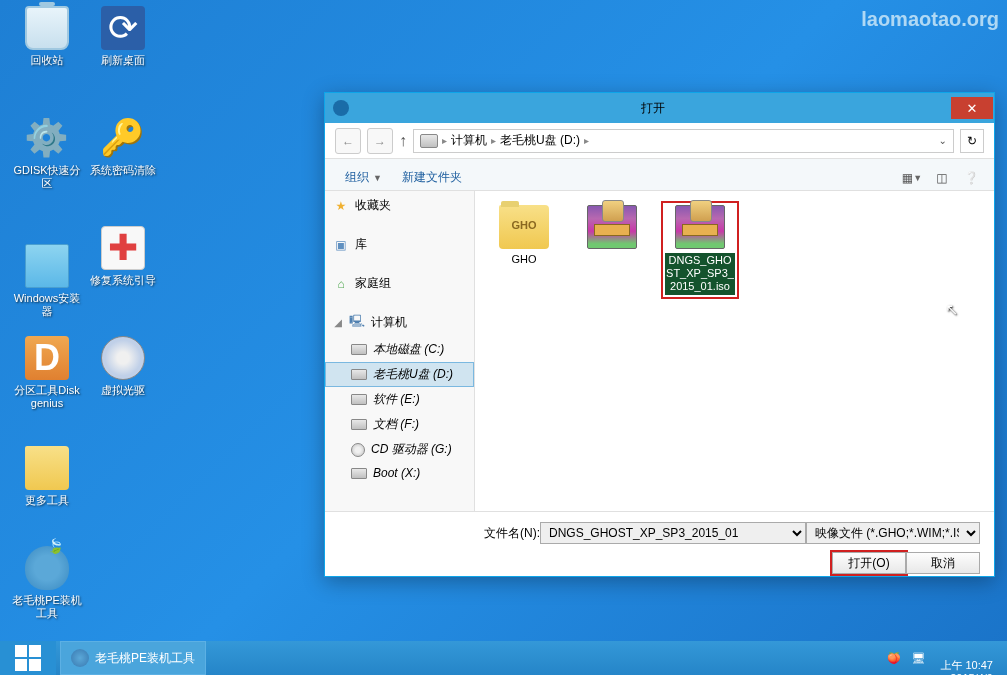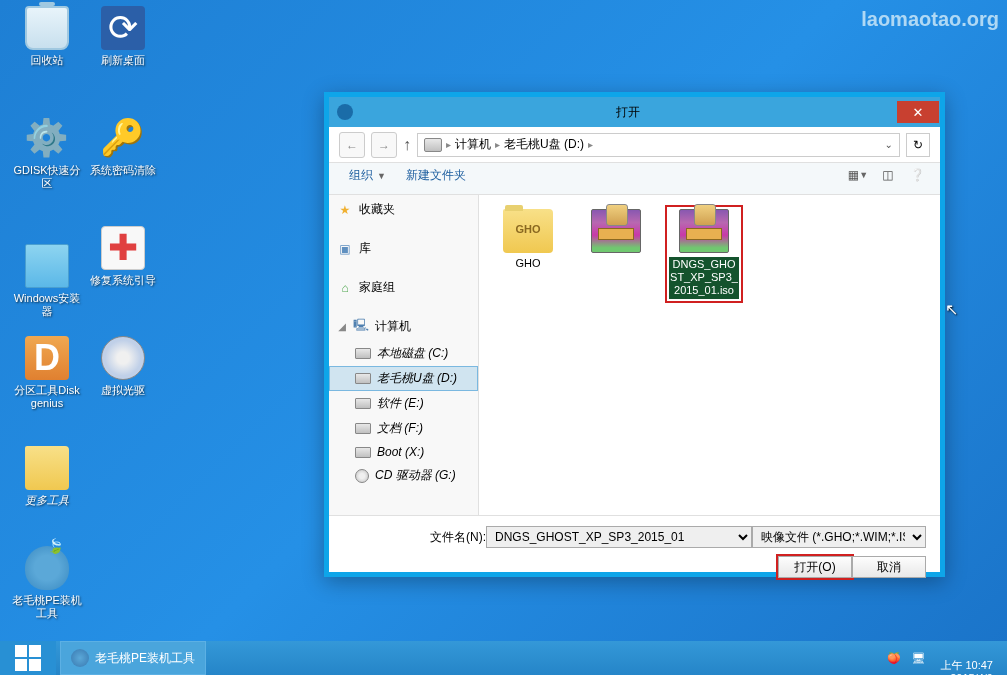--- a/index.html
+++ b/index.html
@@ -22,36 +22,36 @@
 .ic-key { color: #f4c430; }
 .ic-window { background: linear-gradient(#8dd4f0, #5bb8e8); border: 1px solid #4a9fd0; border-radius: 2px; }
 .ic-medkit { background: #f8f8f8; border: 1px solid #ccc; border-radius: 4px; color: #e04040; font-size: 20px; }
 .ic-diskg { background: linear-gradient(#f0a850, #e08030); border-radius: 4px; color: #fff; font-size: 24px; font-weight: bold; }
 .ic-cd { background: radial-gradient(#f0f0f0 20%, #c0d0e8 60%); border-radius: 50%; border: 1px solid #888; }
 .ic-folder { background: linear-gradient(#f8e088, #f0c850); border-radius: 2px 4px 4px 4px; }
 .ic-peach { background: radial-gradient(#5ba8d8 40%, #3888c0); border-radius: 50% 50% 45% 45%; position: relative; }
 .ic-peach::before { content: '🍃'; position: absolute; top: -8px; right: 4px; font-size: 14px; }
 
 
-.dialog { position: absolute; left: 324px; top: 92px; width: 621px; height: 485px; background: #fff; border: 5px solid #0ea5e9; box-shadow: 0 5px 20px rgba(0,0,0,0.3); }
+.dialog { position: absolute; left: 324px; top: 92px; width: 671px; height: 485px; background: #fff; border: 1px solid #0ea5e9; box-shadow: 0 5px 20px rgba(0,0,0,0.3); }
 .dlg-titlebar { height: 30px; background: #3aa5dd; display: flex; align-items: center; padding: 0 0 0 8px; }
 .dlg-titlebar .peach-sm { width: 16px; height: 16px; background: #1a6ca8; border-radius: 50%; margin-right: 6px; }
 .dlg-title { flex: 1; text-align: center; color: #000; font-size: 12px; }
 .dlg-close { width: 42px; height: 22px; background: #c84030; color: #fff; display: flex; align-items: center; justify-content: center; font-size: 13px; cursor: pointer; margin-right: 1px; }
 
 .dlg-nav { height: 36px; background: #fff; border-bottom: 1px solid #e0e0e0; display: flex; align-items: center; padding: 0 10px; gap: 6px; }
 .nav-btn { width: 26px; height: 26px; border: 1px solid #ccc; border-radius: 3px; background: #f8f8f8; display: flex; align-items: center; justify-content: center; font-size: 12px; color: #888; cursor: pointer; }
 .nav-up { color: #555; }
 .nav-path { display: flex; align-items: center; flex: 1; border: 1px solid #ccc; height: 24px; padding: 0 6px; font-size: 12px; gap: 4px; }
 .nav-path .drv-ic { width: 18px; height: 14px; background: linear-gradient(#e8e8e8, #c0c0c0); border: 1px solid #888; border-radius: 2px; }
 .nav-sep { color: #888; font-size: 10px; }
 .nav-dd { font-size: 10px; color: #555; margin-left: auto; }
 .nav-refresh { width: 24px; height: 24px; border: 1px solid #ccc; display: flex; align-items: center; justify-content: center; cursor: pointer; font-size: 12px; }
 
-.dlg-toolbar { height: 32px; background: #f4f8fa; border-bottom: 1px solid #e0e0e0; display: flex; align-items: flex-start; padding: 0 10px; font-size: 12px; }
+.dlg-toolbar { height: 32px; background: #f4f8fa; border-bottom: 1px solid #e0e0e0; display: flex; align-items: flex-end; padding: 0 10px; font-size: 12px; }
 .tb-btn { padding: 4px 10px; cursor: pointer; color: #2060a0; display: flex; align-items: center; gap: 4px; }
 .tb-dd { font-size: 9px; color: #666; }
 .tb-spacer { flex: 1; }
 .tb-icon { width: 24px; height: 24px; display: flex; align-items: center; justify-content: center; cursor: pointer; color: #555; margin-left: 6px; }
 
 .dlg-body { display: flex; height: 320px; }
 .sidebar { width: 150px; background: #f8f8f8; border-right: 1px solid #e0e0e0; overflow: hidden; font-size: 12px; }
 .sb-group { padding: 6px 8px; display: flex; align-items: center; gap: 6px; cursor: pointer; }
 .sb-item { padding: 4px 8px 4px 26px; display: flex; align-items: center; gap: 6px; cursor: pointer; font-style: italic; }
 .sb-item.selected { background: #d0e4f0; border: 1px solid #7ab8e0; padding: 3px 7px 3px 25px; }
@@ -129,21 +129,21 @@
     <div class="icon-label">修复系统引导</div>
   </div>
   <div class="desktop-icon" style="left:12px; top:336px;">
     <div class="icon-img ic-diskg">D</div>
     <div class="icon-label">分区工具Diskgenius</div>
   </div>
   <div class="desktop-icon" style="left:88px; top:336px;">
     <div class="icon-img ic-cd"></div>
     <div class="icon-label">虚拟光驱</div>
   </div>
-  <div class="desktop-icon" style="left:12px; top:446px;font-style:italic;">
+  <div class="desktop-icon" style="left:12px; top:446px;">
     <div class="icon-img ic-folder"></div>
     <div class="icon-label">更多工具</div>
   </div>
   <div class="desktop-icon" style="left:12px; top:546px;">
     <div class="icon-img ic-peach"></div>
     <div class="icon-label">老毛桃PE装机工具</div>
   </div>
 </div>
 
 <div class="dialog">
@@ -210,26 +210,26 @@
         </div>
       <div class="sb-item">
           <div class="sb-drive"></div>
           <span>软件 (E:)</span>
         </div>
       <div class="sb-item">
           <div class="sb-drive"></div>
           <span>文档 (F:)</span>
         </div>
       <div class="sb-item">
-          <div class="sb-drive"></div>
-          <span>Boot (X:)</span>
-        </div>
-      <div class="sb-item">
           <div class="sb-cd"></div>
           <span>CD 驱动器 (G:)</span>
+        </div>
+      <div class="sb-item">
+          <div class="sb-drive"></div>
+          <span>Boot (X:)</span>
         </div>
     </div>
     <div class="file-area">
       <div class="file-item">
         <div class="file-ic ic-gho-folder">GHO</div>
         <div class="file-label">GHO</div>
       </div>
       <div class="file-item">
         <div class="file-ic ic-rar"></div>
       </div>

